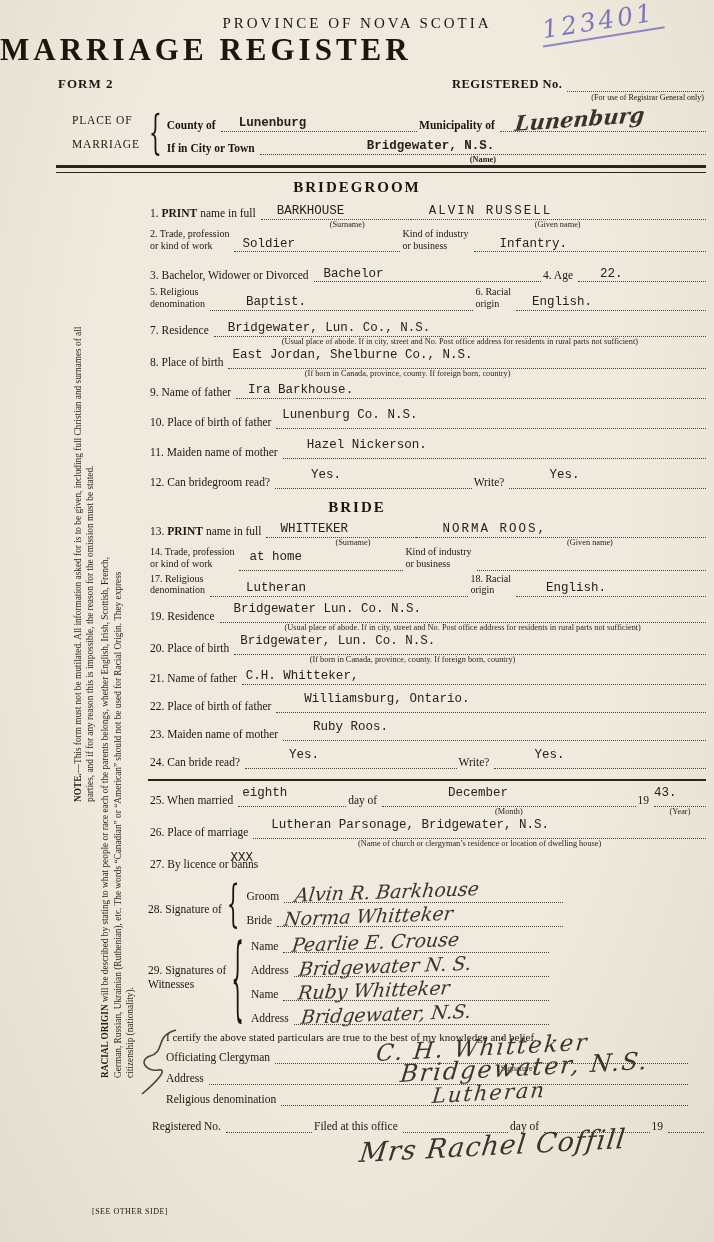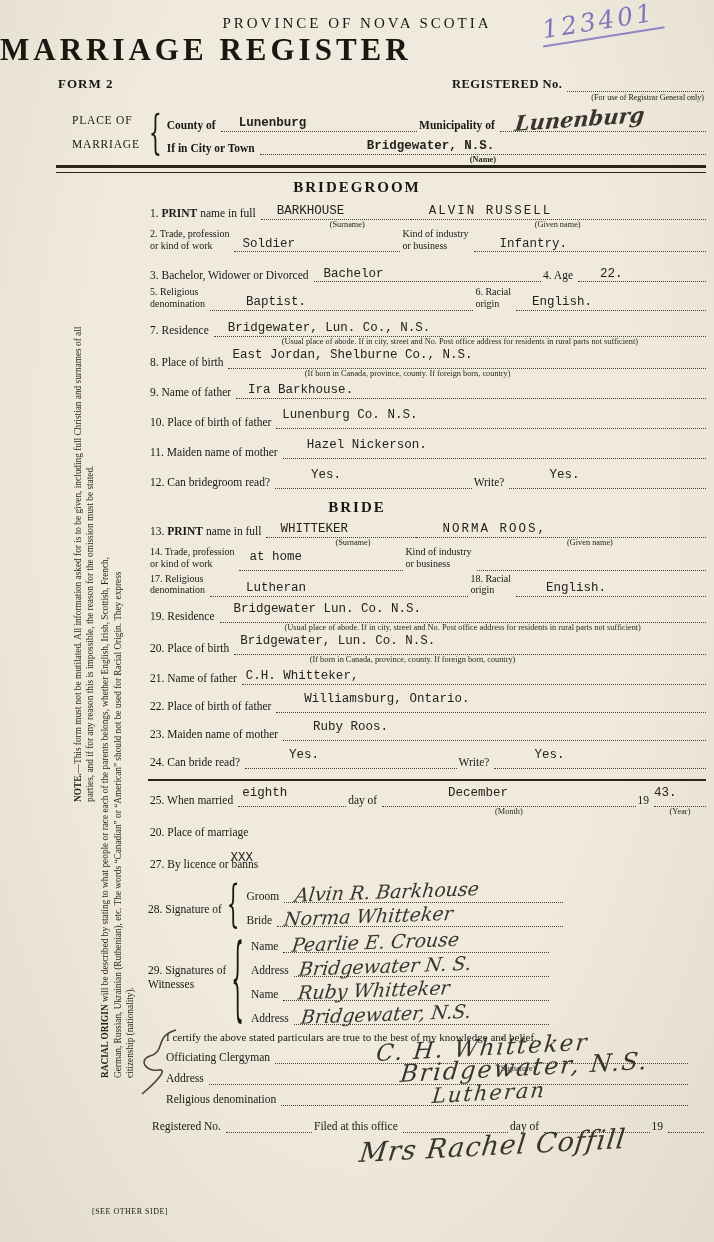--- a/index.html
+++ b/index.html
@@ -317,21 +317,25 @@
         <span class="nu nuc">(Month)</span>
       </span>
       <span class="lbl">19</span>
       <span class="fld" style="flex:0 0 52px">
         <span class="typed up">43.</span>
         <span class="nu nuc">(Year)</span>
       </span>
     </div>
 
     <div class="row mt14">
-      <span class="lbl">20. Place of marriage</span>
+      <span class="lbl">26. Place of marriage</span>
+      <span class="fld">
+        <span class="typed up" style="padding-left:18px">Lutheran Parsonage, Bridgewater, N.S.</span>
+        <span class="nu nuc">(Name of church or clergyman’s residence or location of dwelling house)</span>
+      </span>
     </div>
 
     <div class="row mt14">
       <span class="lbl"><span>27. By licence or</span> <span class="otwrap"><span class="typed otx">XXX</span><span>banns</span></span></span>
     </div>
 
     <div class="sigblock mt8" style="margin-left:0">
       <span class="sigl">28. Signature of</span>
       <span class="brace b2"></span>
       <div class="sigrows">

